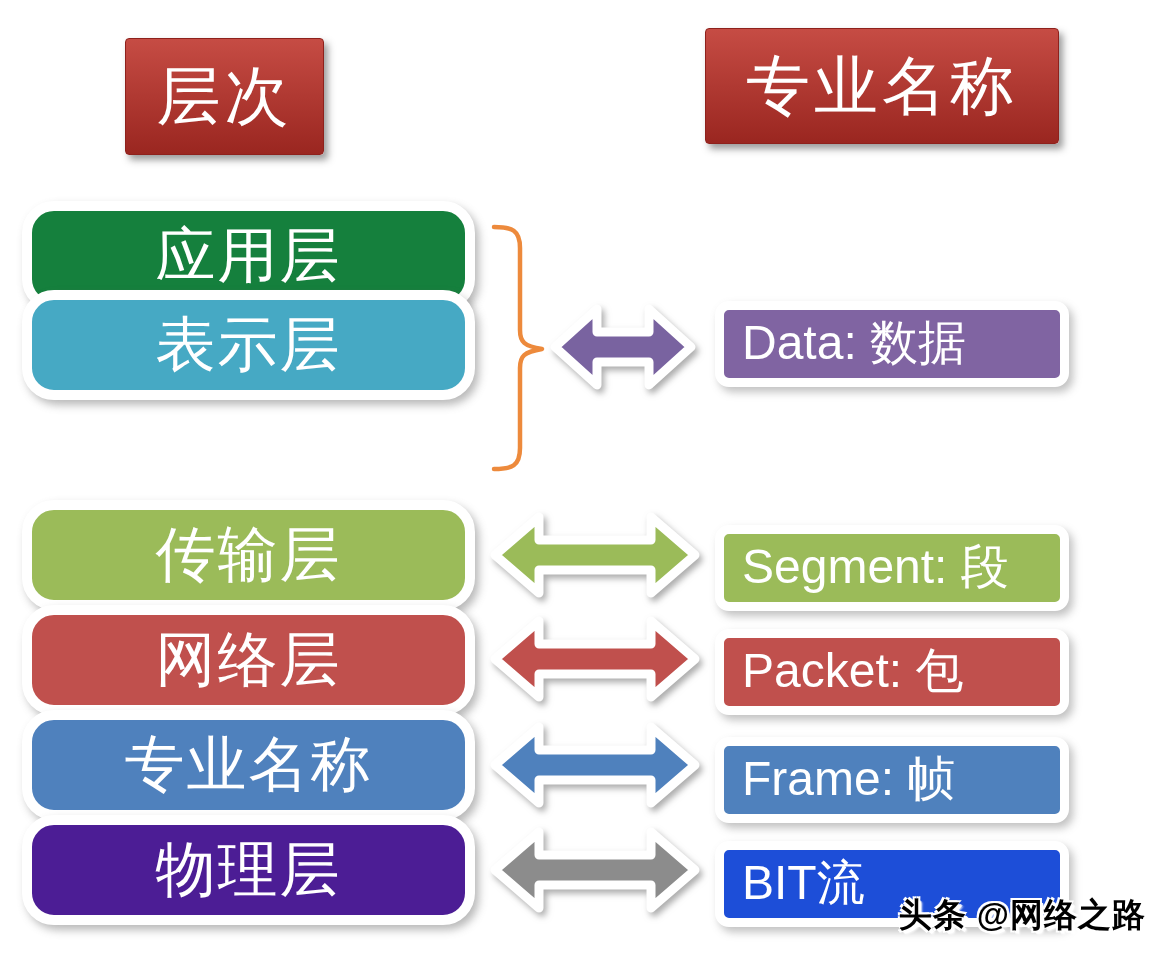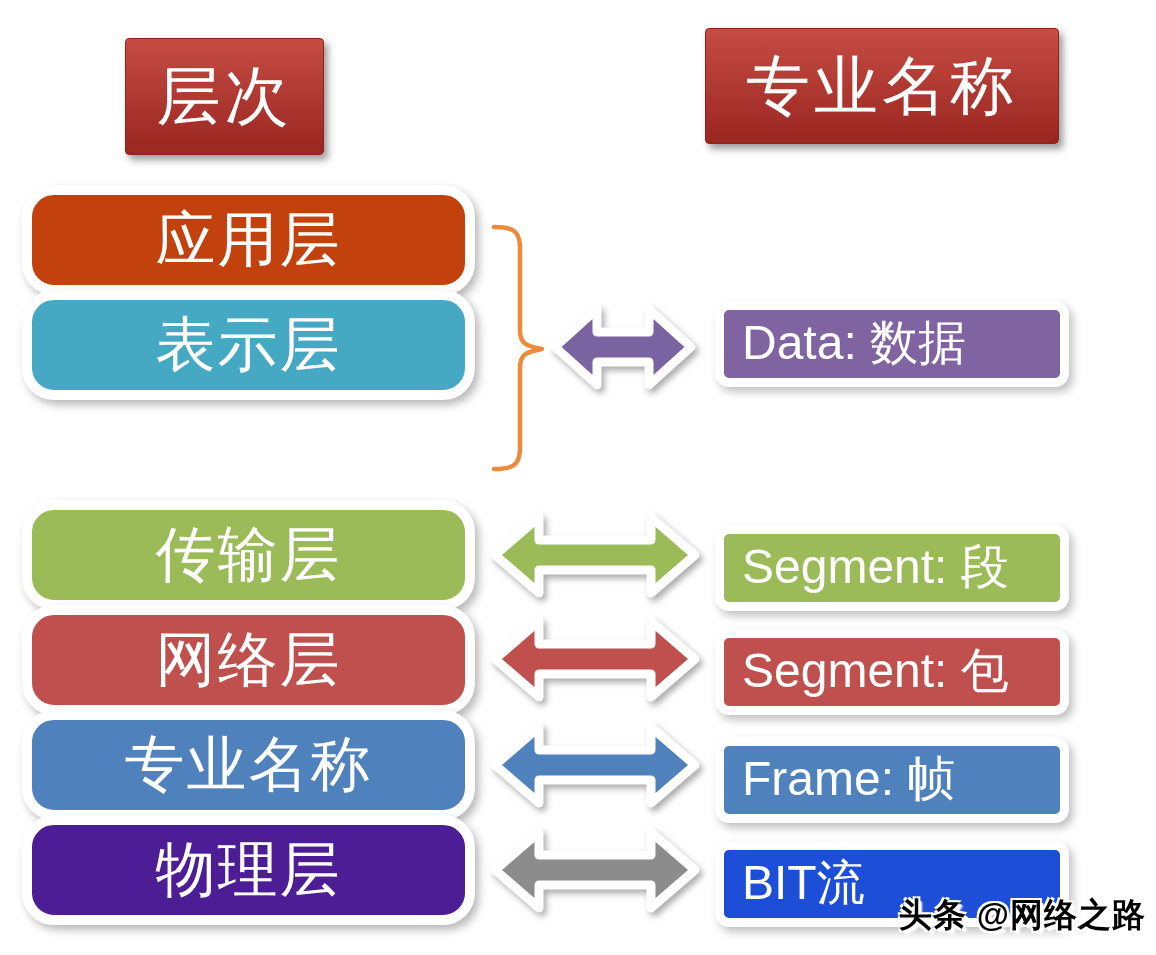--- a/index.html
+++ b/index.html
@@ -52,21 +52,21 @@
 
 <div id="canvas">
 
   <div class="hdr" style="left: 125px; top: 38px; width: 197px; height: 115px; line-height: 115px; background: linear-gradient(rgb(198, 76, 68) 0%, rgb(154, 38, 32) 100%);">
     <span>层次</span>
   </div>
   <div class="hdr" style="left: 705px; top: 28px; width: 352px; height: 114px; line-height: 114px; background: linear-gradient(rgb(198, 76, 68) 0%, rgb(154, 38, 32) 100%);">
     <span>专业名称</span>
   </div>
 
-  <div class="layer-box" style="top: 185px; background: #c2410c;">
+  <div class="layer-box" style="top: 201px; background: #15803d;">
     <span class="lbl">应用层</span>
   </div>
   <div class="layer-box" style="top: 290px; background: rgb(70, 169, 196);">
     <span class="lbl">表示层</span>
   </div>
   <div class="layer-box" style="top: 500px; background: rgb(155, 187, 89);">
     <span class="lbl">传输层</span>
   </div>
   <div class="layer-box" style="top: 605px; background: rgb(192, 80, 77);">
     <span class="lbl">网络层</span>
@@ -98,21 +98,21 @@
     <path d="M6,45 L50,7 L50,30 L162,30 L162,7 L206,45 L162,83 L162,60 L50,60 L50,83 Z" stroke="#fff" stroke-width="9" stroke-linejoin="round" fill="#8C8C8C"></path>
   </svg>
 
   <div class="pdu-box" style="top: 301px; background: rgb(128, 100, 162);">
     <span class="lbl">Data: 数据</span>
   </div>
   <div class="pdu-box" style="top: 525px; background: rgb(155, 187, 89);">
     <span class="lbl">Segment: 段</span>
   </div>
   <div class="pdu-box" style="top: 629px; background: rgb(192, 80, 77);">
-    <span class="lbl">Segment: 包</span>
+    <span class="lbl">Packet: 包</span>
   </div>
   <div class="pdu-box" style="top: 737px; background: rgb(79, 129, 189);">
     <span class="lbl">Frame: 帧</span>
   </div>
   <div class="pdu-box" style="top: 841px; background: #1d4ed8;">
     <span class="lbl">BIT流</span>
   </div>
 
   <div class="watermark" style="color: #000000;">头条 @网络之路</div>
 

